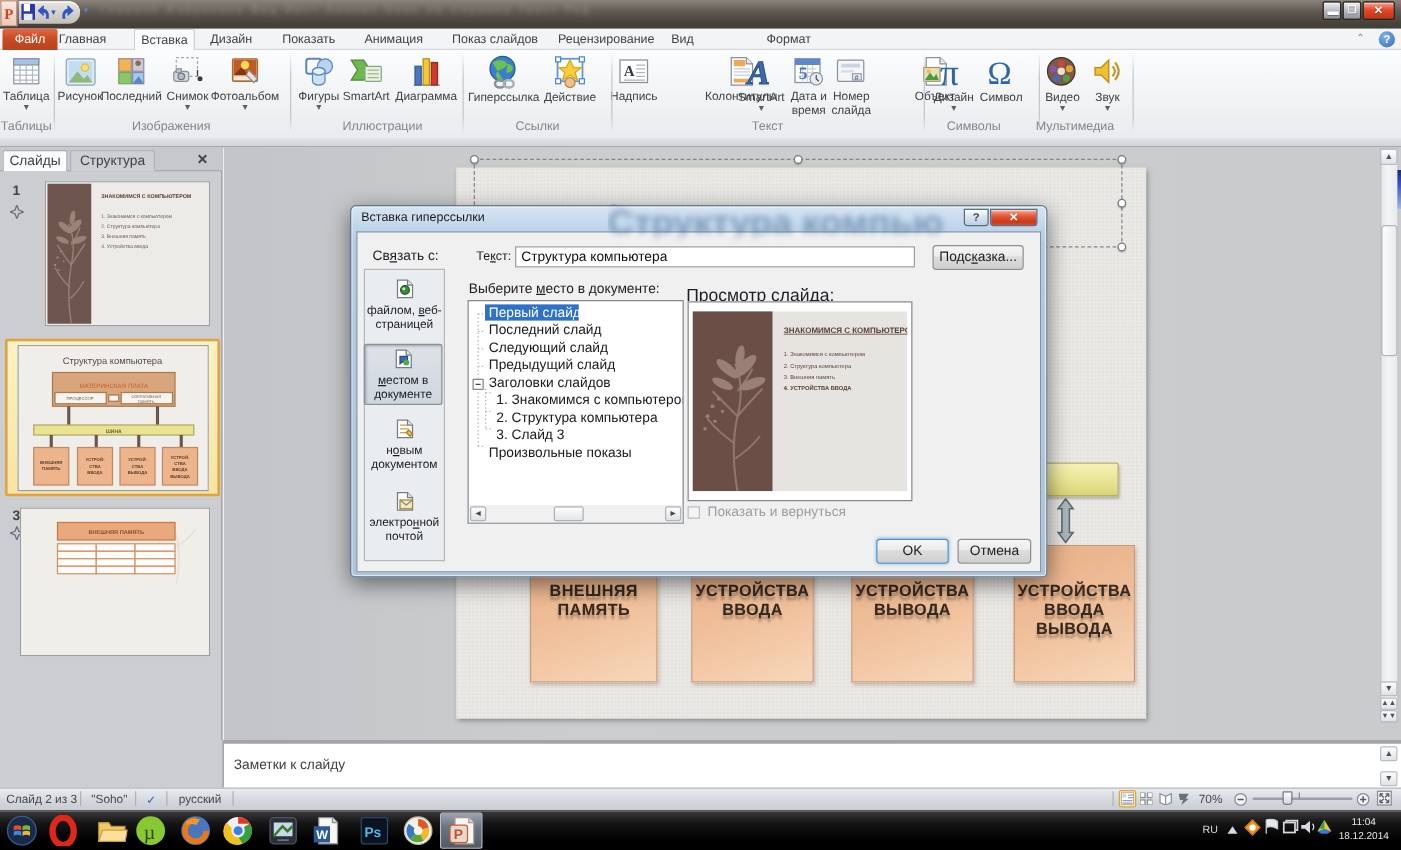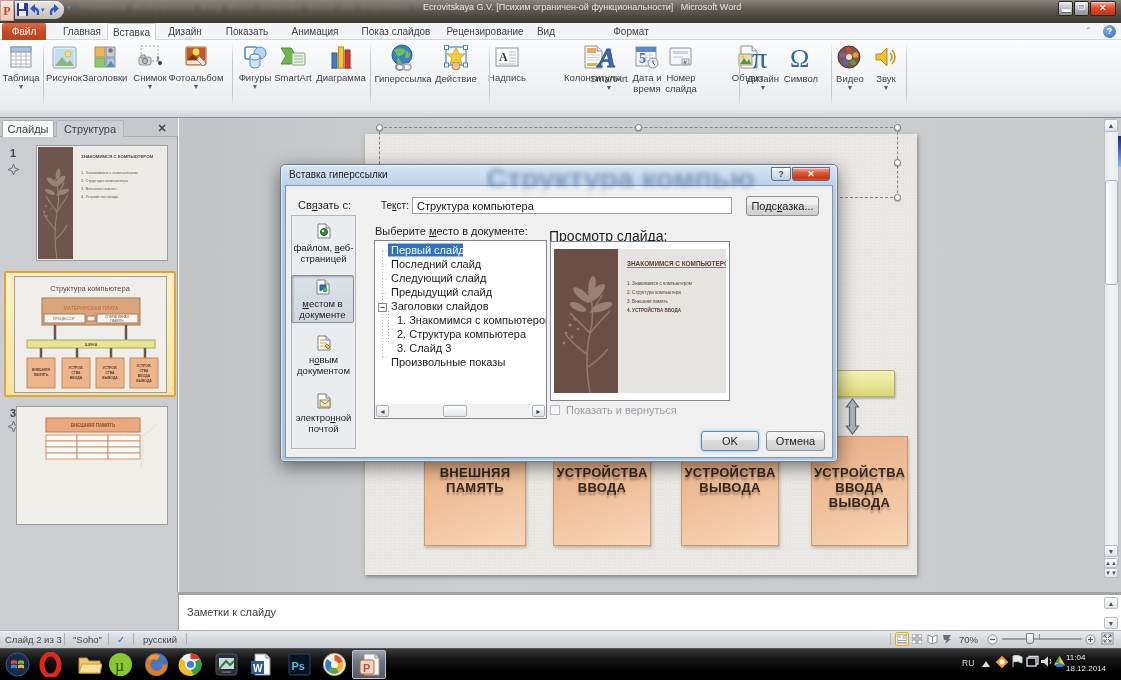--- a/index.html
+++ b/index.html
@@ -62,38 +62,37 @@
 #lpanelbottom{left:0;top:592px;width:179px;height:38px;background:#cbcdd1;border-right:1px solid #97999d}
 
 
 #sbar{left:0;top:630px;width:1121px;height:18px;background:linear-gradient(#e8ebef,#d3d7dc 60%,#c9cdd3);border-top:1px solid #b2b5ba;font-size:10px;color:#44474b}
 .ssep{position:absolute;top:633px;width:1px;height:12px;background:#aeb1b6}
 .sitem{position:absolute;top:634px;font-size:9.5px;color:#44474b;white-space:nowrap}
 
 
 #taskbar{left:0;top:648px;width:1121px;height:32px;background:linear-gradient(#3a3a3a,#161616 30%,#000 75%);border-top:1px solid #555}
 .tico{position:absolute;top:652px;width:25px;height:25px}
-#trayclock{left:1066px;top:652px;width:50px;font-size:8px;color:#e8e8e8;text-align:left;line-height:11px}
+#trayclock{left:1066px;top:652px;width:50px;font-size:8px;color:#e8e8e8;text-align:center;line-height:11px}
 
 
 #dlg{left:280px;top:164px;width:558px;height:298px;border-radius:5px 5px 4px 4px;background:linear-gradient(#d7e5f4,#bfd4ea 18px,#b5cbe2 30px,#aec4da);box-shadow:0 5px 18px rgba(0,0,0,.5),inset 0 0 0 1px rgba(255,255,255,.6);border:1px solid #64798f}
 #dlgtitle{position:absolute;left:8px;top:4px;font-size:10px;color:#17191c;text-shadow:0 0 3px #d8e6f4}
 #dlgblur{position:absolute;left:205px;top:-2px;width:335px;height:38px;overflow:hidden;font-size:29px;font-weight:bold;color:#50749c;filter:blur(2.6px);opacity:.6;white-space:nowrap;-webkit-mask-image:linear-gradient(#000 55%,rgba(0,0,0,.25) 75%,transparent);z-index:3}
 #dclient{position:absolute;left:4px;top:20px;width:548px;height:273px;background:#f0f0f0;border:1px solid #8096ac}
 .dbtn{position:absolute;height:20px;font-size:11px;color:#1c1e20;text-align:center;line-height:18px;background:linear-gradient(#f5f5f5,#ebebeb 45%,#dddddd 46%,#cfcfcf);border:1px solid #8e9096;border-radius:3px}
 .helpx{position:absolute;z-index:4;top:2px;height:14px;border-radius:0 0 3px 3px;font-size:9px;color:#fff;text-align:center;line-height:13px;font-weight:bold;border:1px solid #5a6e84;box-shadow:inset 0 1px 0 rgba(255,255,255,.5)}
 .sbbtn{position:absolute;left:7px;width:61px;text-align:center;font-size:9.5px;color:#1a1c1e;line-height:11px}
 #sbsel{background:linear-gradient(#dde2e8,#cfd6de);border:1px solid #8a9098;border-radius:2px;box-shadow:inset 1px 1px 2px rgba(90,95,105,.45);padding:2px 0;margin-left:-2px;width:63px}
 </style></head>
 <body>
 <div id="stage">
 
 <div class="abs" id="titlebar"></div>
 <div class="abs" id="ghosts">Главное Избранное Вид Инст Анализ Окно 3D Справка Текст Ред</div>
-<div class="abs" id="ttext">Ecrovitskaya G.V. [Психим ограничен-ой функциональности]&nbsp;&nbsp;&nbsp;Microsoft Word</div>
 <div class="winbtn" id="btnmin"></div>
     <div class="glyph" style="left:1062px;top:4px">▬</div>
 <div class="winbtn" id="btnmax"></div>
     <div class="glyph" style="left:1078px;top:3px;font-size:8px">❐</div>
 <div class="winbtn" id="btnclose"></div>
     <div class="glyph" style="left:1099px;top:3px">✕</div>
 <div class="qat" style="left:0px;top:0px;width:14px;height:21px;background:linear-gradient(#fae8e2,#f0c8b8);border:1px solid #c8a090;color:#c4491f;font-size:12px;font-weight:bold;text-align:center;line-height:20px;font-family:'Liberation Serif',serif">P</div>
 <div class="qat" style="left:15px;top:1px;width:49px;height:18px;background:linear-gradient(#e8e6e2,#c2beb8);border-radius:0 9px 9px 0;box-shadow:inset 0 1px 0 #fff"></div>
 <svg class="qat" style="left:17px;top:3px" width="11" height="13">
       <rect x="0" y="0" width="11" height="13" rx="1" fill="#2838a8"></rect>
@@ -104,33 +103,42 @@
       <path d="M9 11 Q10 4 5 3 L5 0 L0 4.5 L5 9 L5 6 Q8 7 6.5 11 Z" fill="#2f55c8"></path>
     </svg>
 <div class="qat" style="left:41px;top:6px;color:#2f55c8;font-size:7px">▾</div>
 <svg class="qat" style="left:48px;top:4px" width="11" height="12">
       <path d="M2 11 Q1 4 6 3 L6 0 L11 4.5 L6 9 L6 6 Q3 7 4.5 11 Z" fill="#2f55c8"></path>
     </svg>
 <div class="qat" style="left:67px;top:4px;color:#5a7ec8;font-size:7px">▾</div>
 
 <div class="abs" id="tabrow"></div>
 <div class="tab" id="tfile">Файл</div>
-<div class="tab" style="left:56px;width:52px">Главная</div>
+<div class="tab" style="left:40px;width:52px">Главная</div>
 <div class="tab" id="tins" style="left:107px;width:49px">Вставка</div>
 <div class="tab" style="left:160px;width:50px">Дизайн</div>
 <div class="tab" style="left:216px;width:62px">Показать</div>
 <div class="tab" style="left:284px;width:62px">Анимация</div>
 <div class="tab" style="left:352px;width:88px">Показ слайдов</div>
 <div class="tab" style="left:436px;width:98px">Рецензирование</div>
 <div class="tab" style="left:528px;width:36px">Вид</div>
 <div class="tab" style="left:600px;width:62px">Формат</div>
 <div class="abs" style="left:1085px;top:26px;font-size:8px;color:#7a7e84">⌃</div>
 <div class="abs" style="left:1103px;top:25px;width:13px;height:13px;border-radius:50%;background:radial-gradient(circle at 35% 30%,#7fb3e8,#2f6db8);color:#fff;font-size:9px;font-weight:bold;text-align:center;line-height:13px">?</div>
 
 <div class="abs" id="ribbon"></div>
+<div class="abs" id="ribbonband">
+  <div class="gname" style="left:21px">Таблицы</div>
+  <div class="gname" style="left:137px">Изображения</div>
+  <div class="gname" style="left:306px">Иллюстрации</div>
+  <div class="gname" style="left:430px">Ссылки</div>
+  <div class="gname" style="left:614px">Текст</div>
+  <div class="gname" style="left:779px">Символы</div>
+  <div class="gname" style="left:860px">Мультимедиа</div>
+</div>
 <div class="ritem" style="left:-2px;width:46px">
       <svg class="ricon" width="26" height="27">
         <rect x="3" y="3" width="20" height="20" fill="#fff" stroke="#8a92a2"></rect>
         <rect x="3" y="3" width="20" height="5" fill="#a8c4e4" stroke="#8a92a2"></rect>
         <path d="M3 12h20M3 16h20M3 20h20M8 8v15M13 8v15M18 8v15" stroke="#b0b8c4" stroke-width="1" fill="none"></path>
       </svg>
       <span class="rlabel">Таблица</span>
       <span class="darr">▼</span>
     </div>
 <div class="ritem" style="left:39px;width:50px">
@@ -144,21 +152,21 @@
     </div>
 <div class="ritem" style="left:79px;width:52px">
       <svg class="ricon" width="26" height="27">
         <rect x="3" y="3" width="10" height="10" fill="#f2b64e" stroke="#a88"></rect>
         <rect x="14" y="3" width="9" height="10" fill="#c8ccd4" stroke="#98a"></rect>
         <circle cx="18.5" cy="6.5" r="2.2" fill="#8a6a5a"></circle>
         <rect x="3" y="14" width="10" height="9" fill="#8cc470" stroke="#7a5"></rect>
         <rect x="14" y="14" width="9" height="9" fill="#a6c8ea" stroke="#88a"></rect>
         <path d="M14 23 L19 17 L23 23 Z" fill="#5a88c0"></path>
       </svg>
-      <span class="rlabel">Заголовки</span>
+      <span class="rlabel">Последний</span>
     </div>
 <div class="ritem" style="left:127px;width:46px">
       <svg class="ricon" width="28" height="27">
         <rect x="5" y="2" width="17" height="15" fill="none" stroke="#9aa0a8" stroke-dasharray="2 2"></rect>
         <rect x="3" y="13" width="12" height="8" rx="2" fill="#d4d8de" stroke="#8a9098"></rect>
         <circle cx="9" cy="17" r="2.6" fill="#b8bec6" stroke="#70767e"></circle>
         <rect x="5" y="11" width="4" height="3" fill="#c8ccd2" stroke="#8a9098"></rect>
         <circle cx="24" cy="19" r="2" fill="#3a3e44"></circle>
         <path d="M22 17 L22 12" stroke="#3a3e44"></path>
       </svg>

